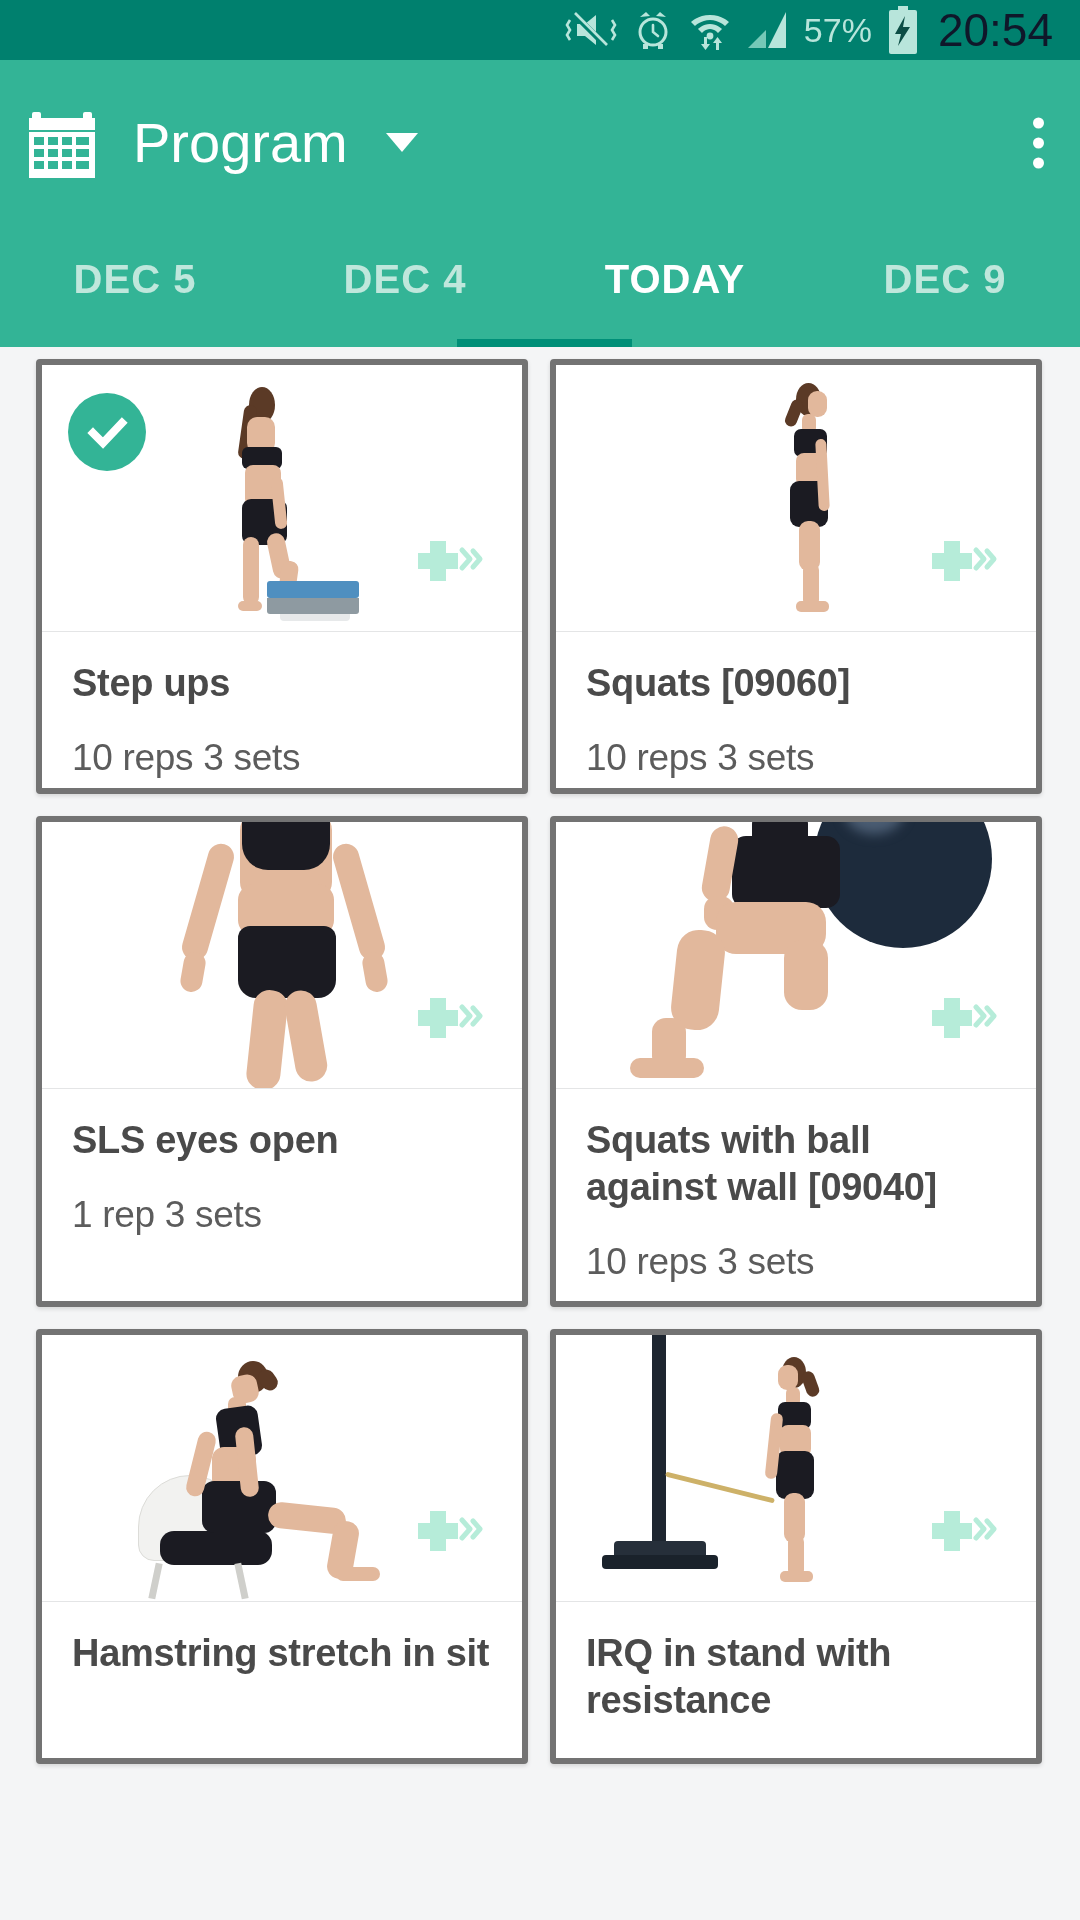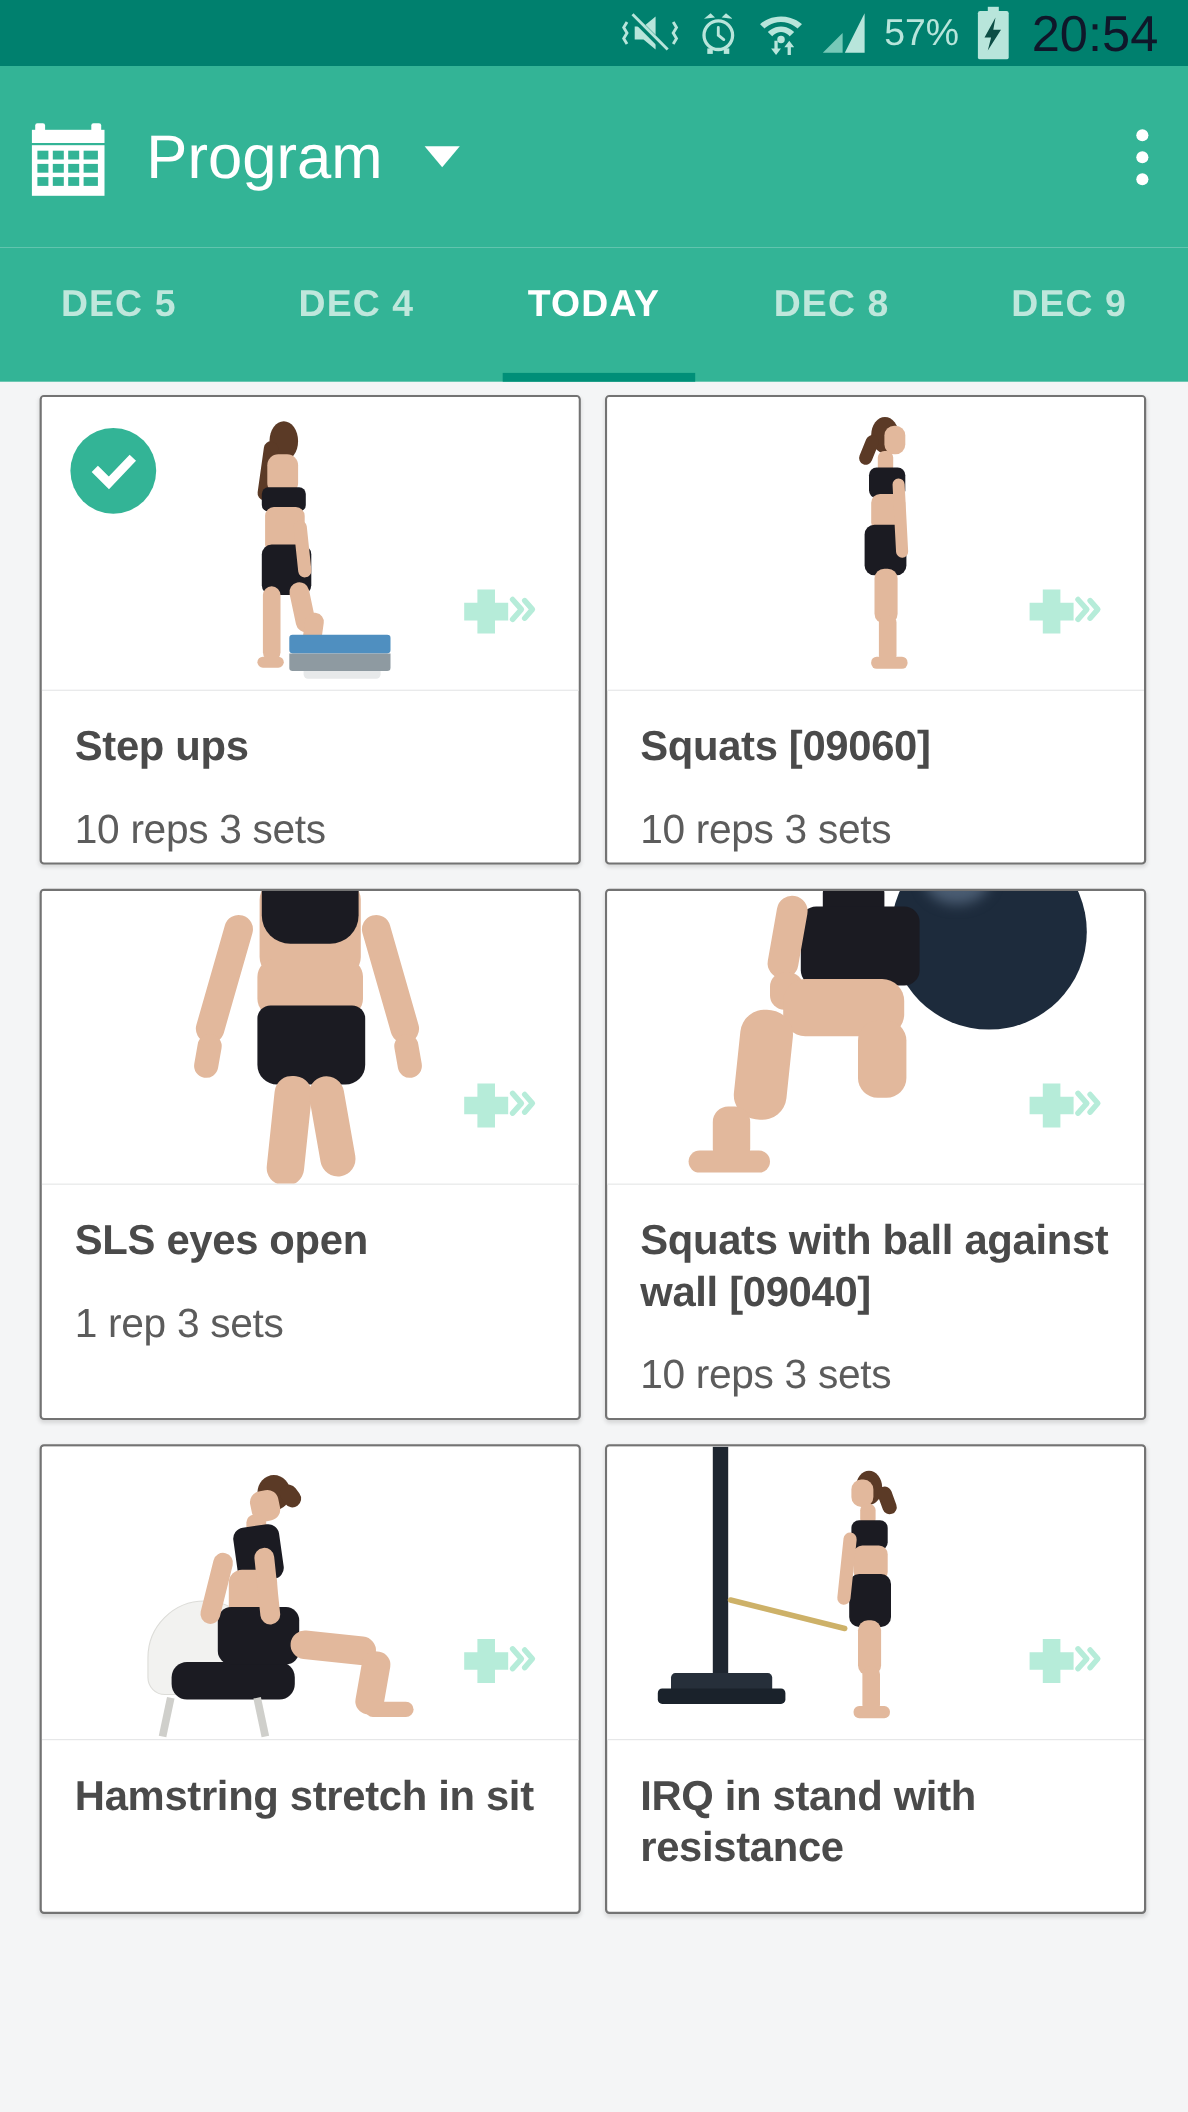--- a/index.html
+++ b/index.html
@@ -51,41 +51,41 @@
   }
   .overflow span{ width:11px;height:11px;border-radius:50%;background:#fff;display:block; }
 
   
   .tabs{
     width:1080px; height:122px; background:#33b496;
     display:flex; align-items:flex-start; position:relative;
   }
   .tab{
     flex:1 1 0; text-align:center; color:#bfe7dc;
-    font-size:34px; font-weight:700; letter-spacing:1px;
+    font-size:40px; font-weight:700; letter-spacing:1px;
     padding-top:32px; white-space:nowrap;
   }
   .tab.active{ color:#ffffff; }
   .tab-indicator{
     position:absolute; bottom:0; height:8px; background:#008f78;
     left:42.3%; width:16.2%;
   }
 
   
   .content{
     width:1080px; height:1573px; background:#f4f5f6;
     padding:12px 36px 0 36px;
     display:flex; flex-wrap:wrap;
     gap:22px 22px;
     align-content:flex-start;
   }
   .card{
     width:492px;
     background:#ffffff;
-    border:2px solid #737373;
+    border:6px solid #737373;
     border-radius:4px;
     box-shadow:0 2px 4px rgba(0,0,0,.13);
     overflow:hidden;
     display:flex; flex-direction:column;
     flex:0 0 auto;
   }
   .card-media{
     height:267px; background:#ffffff;
     position:relative; overflow:hidden;
     border-bottom:1px solid #e4e5e6;
@@ -200,21 +200,20 @@
     <span></span>
       <span></span>
       <span></span>
   </div>
 </div>
 
 <div class="tabs">
   <div class="tab">DEC 5</div>
   <div class="tab">DEC 4</div>
   <div class="tab active">TODAY</div>
-  <div class="tab">DEC 8</div>
   <div class="tab">DEC 9</div>
   <div class="tab-indicator"></div>
 </div>
 
 <div class="content">
 
   <div class="card">
     <div class="card-media">
 
       <div class="figure hair oval" style="left:207px;top:22px;width:26px;height:36px;"></div>

